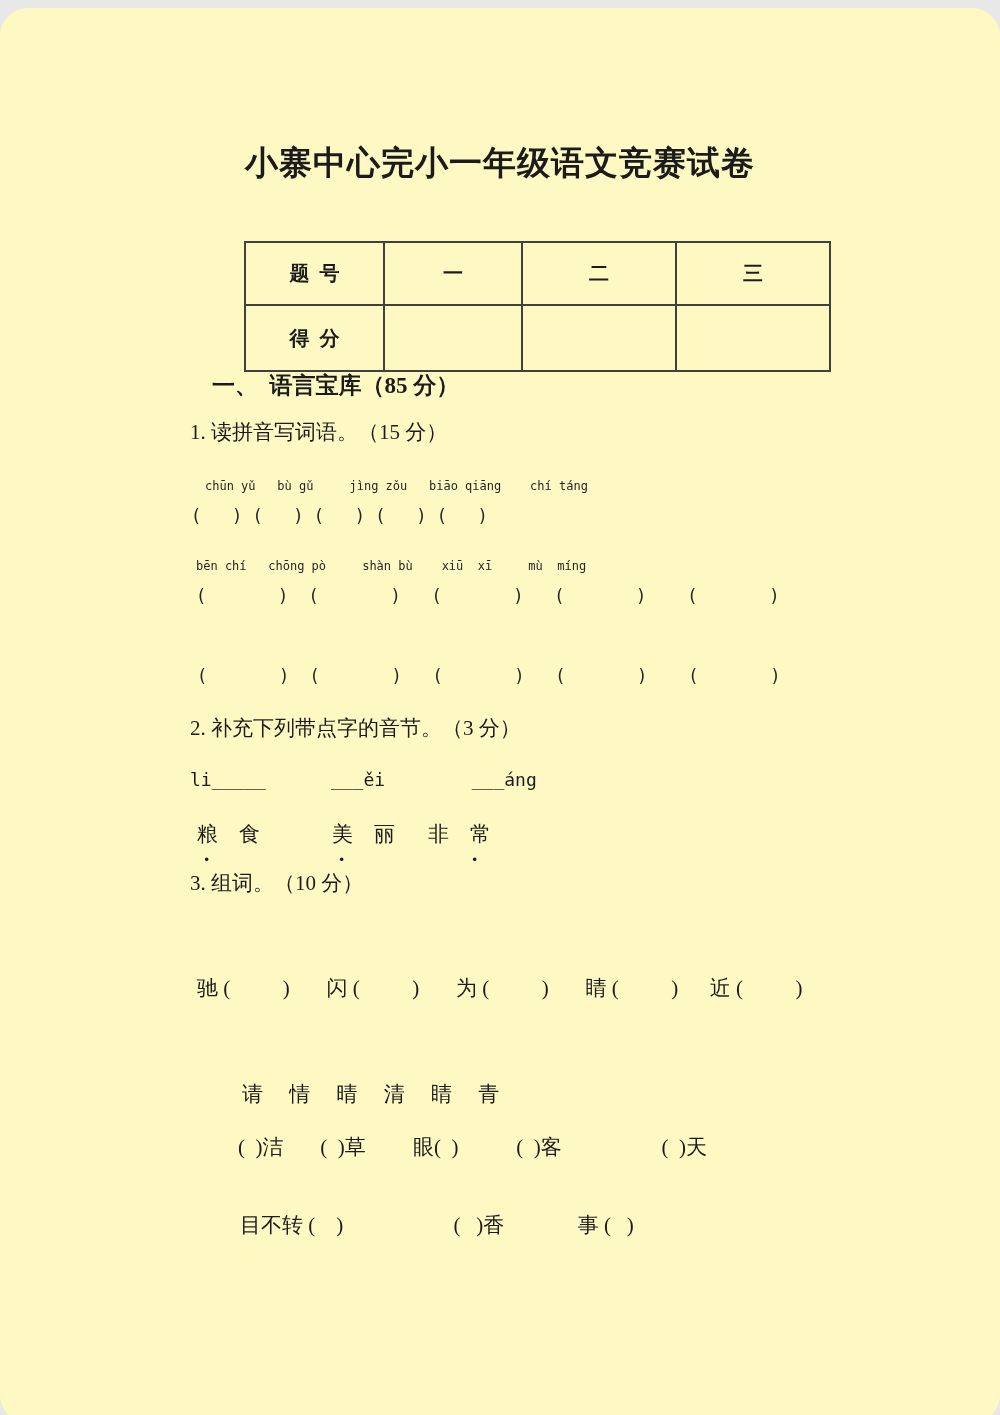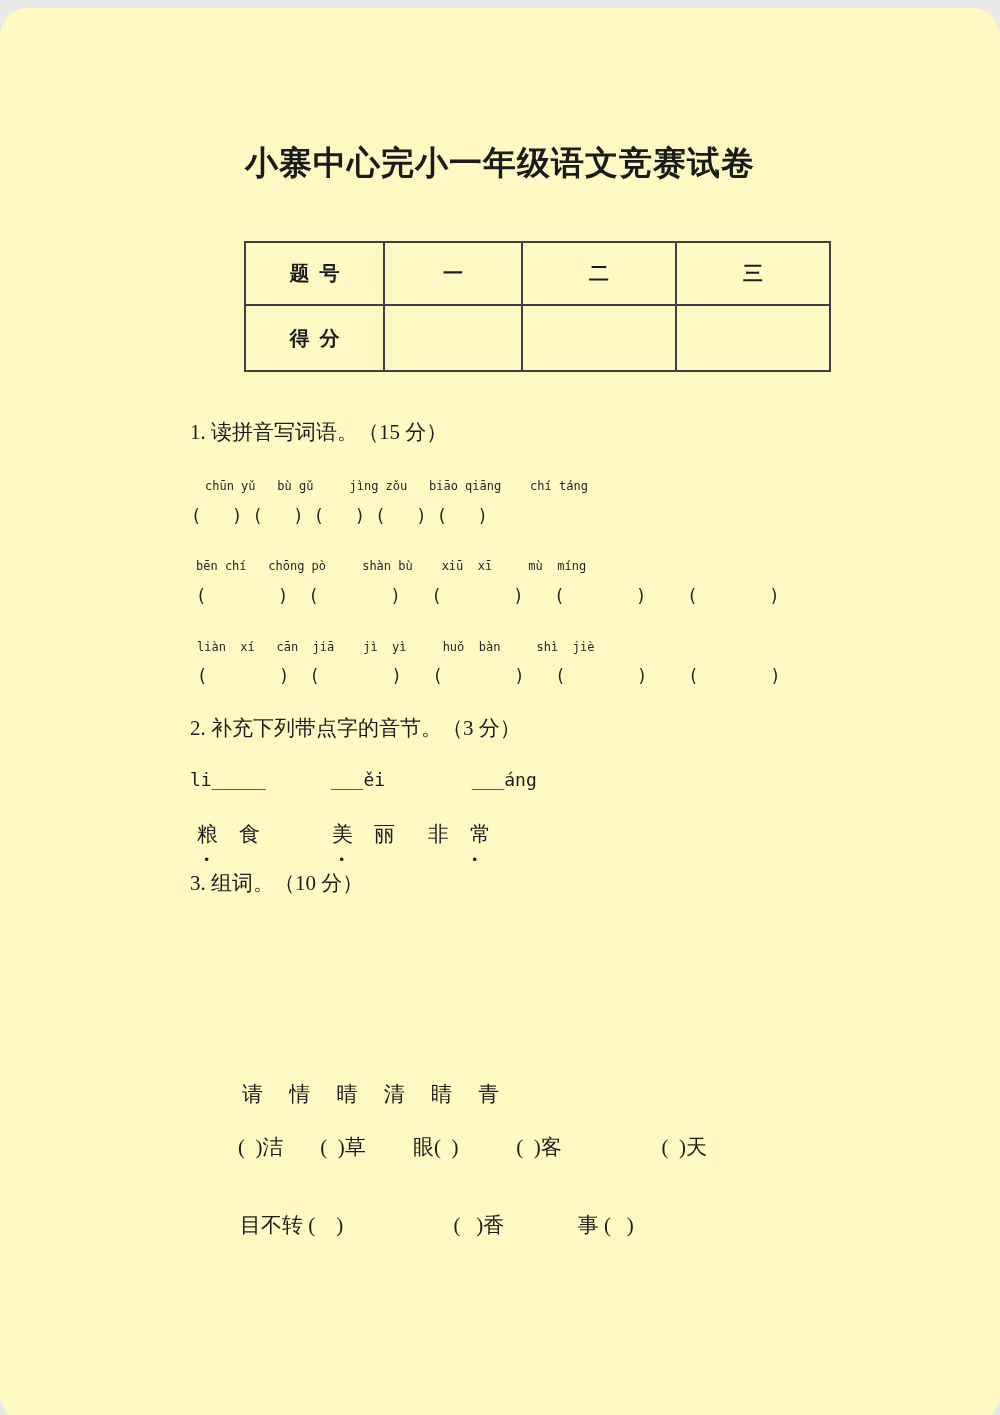--- a/index.html
+++ b/index.html
@@ -82,42 +82,43 @@
     </tr>
     <tr class="r2">
       <td class="col-label">得  分</td>
       <td class="col-a"></td>
       <td class="col-b"></td>
       <td class="col-c"></td>
     </tr>
   </tbody>
     </table>
 
+  <div class="abs heading" style="left:212px; top:362px;">一、  语言宝库（85 分）</div>
 
   <div class="abs qlabel" style="left:190px; top:410px;">1. 读拼音写词语。（15 分）</div>
 
   <div class="abs pinyin" style="left:205px; top:471px;">chūn yǔ   bù gǔ     jìng zǒu   biāo qiāng    chí táng</div>
   <div class="abs blanks" style="left:191px; top:498px;">(   ) (   ) (   ) (   ) (   )</div>
 
   <div class="abs pinyin" style="left:196px; top:551px;">bēn chí   chōng pò     shàn bù    xiū  xī     mù  míng</div>
   <div class="abs blanks" style="left:196px; top:578px;">(       )  (       )   (       )   (       )    (       )</div>
 
-  <div class="abs pinyin" style="left:197px; top:632px;">liàn  xí   cān  jiā    jì  yì     huǒ  bàn     shì  jiè</div>
   <div class="abs blanks" style="left:197px; top:658px;">(       )  (       )   (       )   (       )    (       )</div>
 
   <div class="abs qlabel" style="left:190px; top:706px;">2. 补充下列带点字的音节。（3 分）</div>
   <div class="abs syllables" style="left:190px; top:761px;">li_____      ___ěi        ___áng</div>
 
   <div class="abs cn" style="left:197px; top:812px;">粮    食</div>
   <div class="abs cn" style="left:332px; top:812px;">美    丽</div>
   <div class="abs cn" style="left:428px; top:812px;">非    常</div>
 
   <div class="abs dot" style="left:203px; top:840px;">·</div>
   <div class="abs dot" style="left:338px; top:840px;">·</div>
   <div class="abs dot" style="left:471px; top:840px;">·</div>
 
   <div class="abs qlabel" style="left:190px; top:861px;">3. 组词。（10 分）</div>
+  <div class="abs cn" style="left:197px; top:966px;">驰 (          )       闪 (          )       为 (          )       睛 (          )      近 (          )</div>
 
   <div class="abs cn" style="left:242px; top:1072px;">请     情     晴     清     睛     青</div>
   <div class="abs cn" style="left:238px; top:1125px;">(  )洁       (  )草         眼(  )           (  )客                   (  )天</div>
   <div class="abs cn" style="left:240px; top:1203px;">目不转 (    )                     (   )香              事 (   )</div>
 
 </div>
 
 </body></html>

